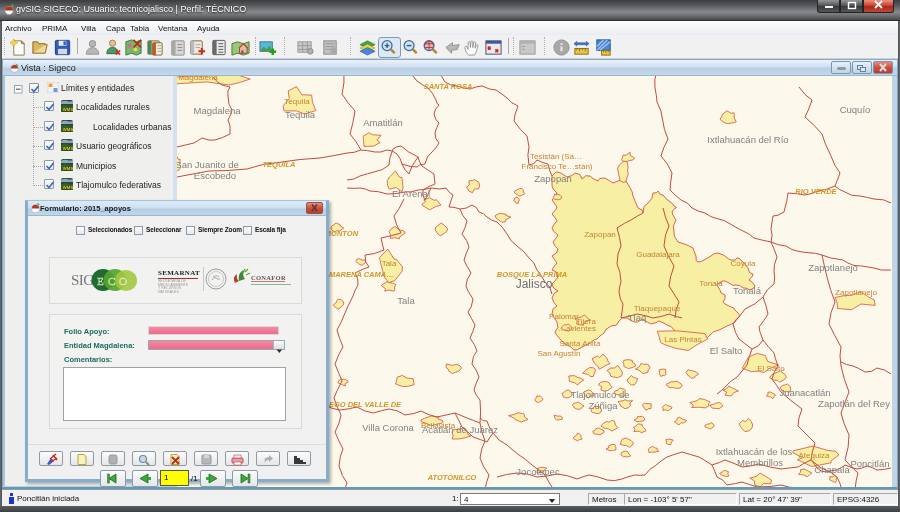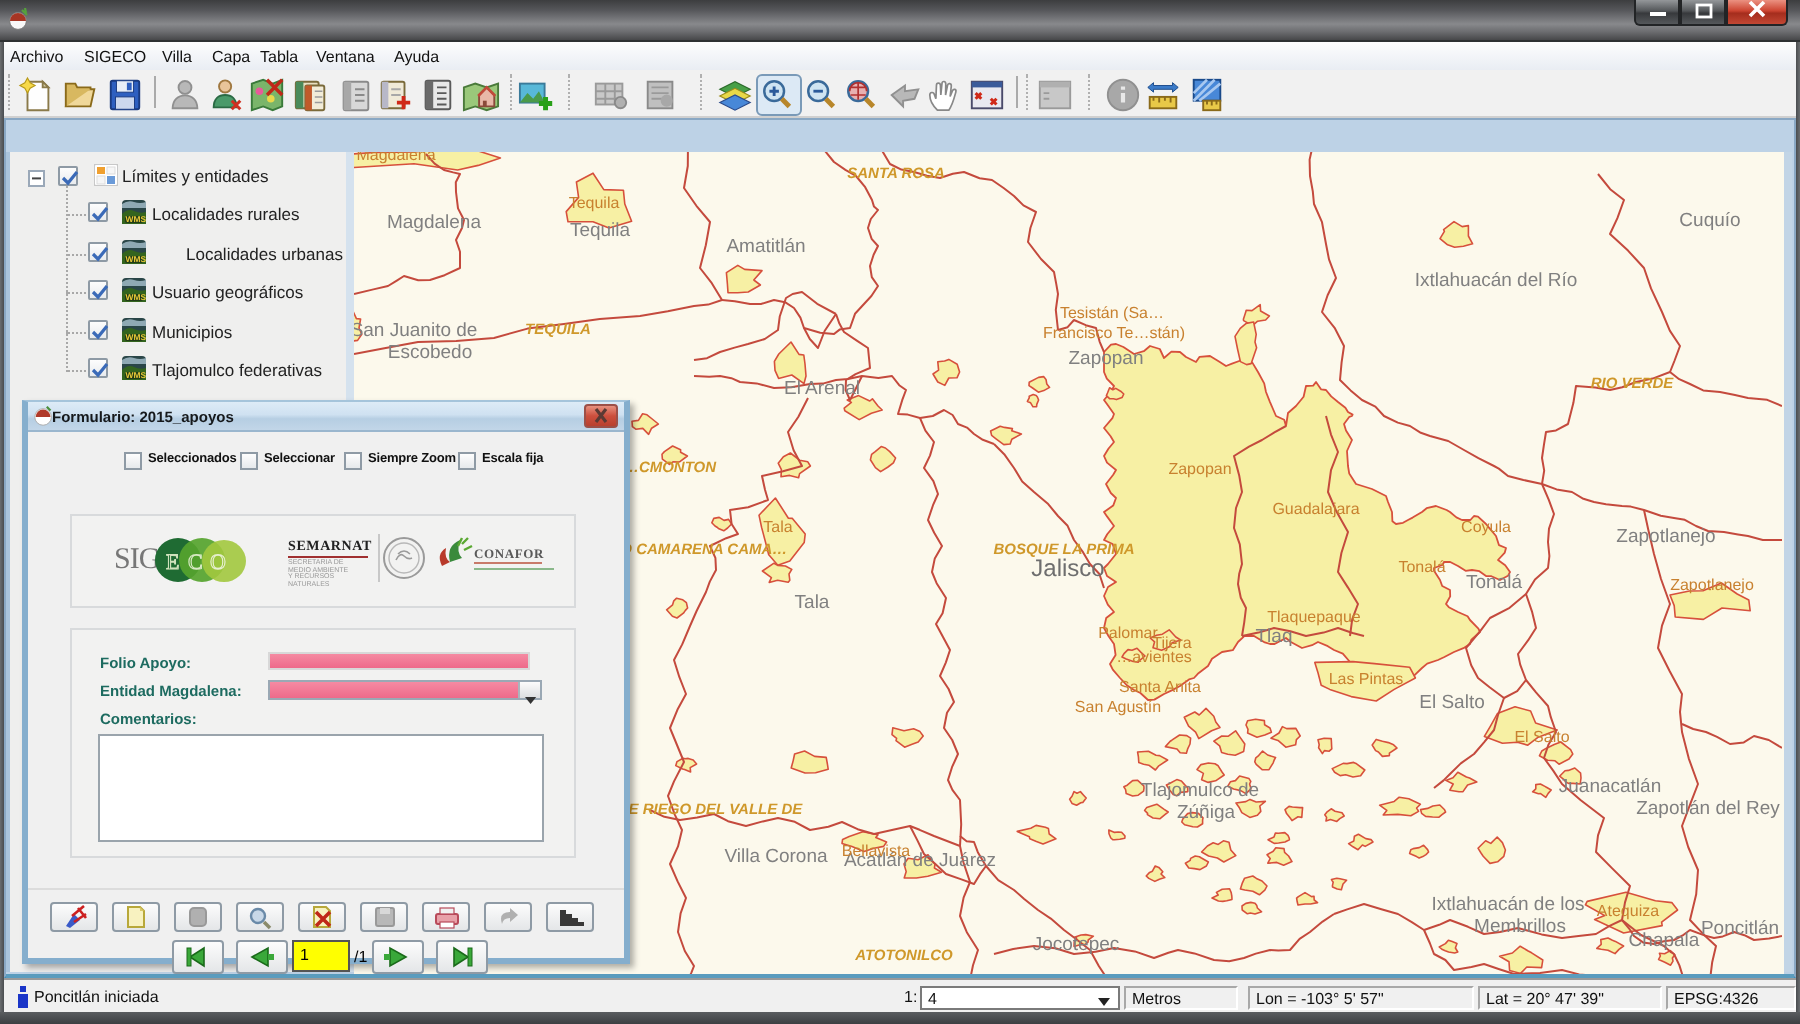--- a/index.html
+++ b/index.html
@@ -26,53 +26,54 @@
 #mapwrap{position:absolute;left:174px;top:16px;width:715px;height:411px;background:#fcf9ec;overflow:hidden}
 #vscroll{position:absolute;right:1px;top:16px;width:4px;height:410px;background:#c2d5e6}
 #statusbar{position:absolute;left:1px;top:489px;width:898px;height:17px;background:#f0f0f0;border-top:1px solid #9a9a9a;font-size:8px;color:#111}
 .spanel{position:absolute;top:3px;height:12px;border:1px solid #a8a8a8;border-right-color:#fff;border-bottom-color:#fff;padding:1px 3px;background:#f0f0f0}
 #botedge{position:absolute;left:0;top:506px;width:900px;height:6px;background:linear-gradient(#5a5d60,#3c3f42)}
 #leftedge{position:absolute;left:0;top:21px;width:2px;height:485px;background:linear-gradient(90deg,#6a6d70,#4a4d50)}
 #rightedge{position:absolute;right:0;top:21px;width:2px;height:485px;background:linear-gradient(90deg,#4a4d50,#6a6d70)}
 .trow{position:absolute;height:16px;white-space:nowrap}
 .hconn{position:absolute;left:28px;top:7px;width:10px;height:1px;border-top:1px dotted #a8a8a8}
 .cb{position:absolute;width:10px;height:10px;border:1px solid #8e9aa5;background:linear-gradient(#fdfdfd,#e8ebee);border-radius:1px}
-#dlg{position:absolute;left:11px;top:200px;width:304px;height:282px;background:#f0f0f0;border:3px solid #85aecd;border-top:1px solid #a5c4db;box-shadow:2px 2px 3px rgba(0,0,0,.3)}
+#dlg{position:absolute;left:25px;top:200px;width:304px;height:282px;background:#f0f0f0;border:3px solid #85aecd;border-top:1px solid #a5c4db;box-shadow:2px 2px 3px rgba(0,0,0,.3)}
 #dtitle{position:absolute;left:0;top:0;width:298px;height:15px;background:linear-gradient(#ddebf7,#cfe1f1 45%,#b6cee3 60%,#c2d6e8);border-bottom:1px solid #9ab6ce;font-size:7.5px;font-weight:bold;color:#16191c}
 #dtitle .dtext{position:absolute;left:12px;top:3px}
 .dclose{position:absolute;right:3px;top:1px;width:17px;height:12px;border:1px solid #9c5048;border-radius:2px;background:linear-gradient(#e8917f,#cc4f3d 50%,#b8402e);color:#4a322c;font-size:8px;font-weight:bold;text-align:center;line-height:11px}
 .dcheck{position:absolute;top:25px;width:9px;height:9px;border:1px solid #8e9aa5;background:linear-gradient(#fdfdfd,#e6e9ec)}
 .dchecklabel{position:absolute;top:24.5px;font-size:6.5px;font-weight:bold;color:#111;letter-spacing:-.1px}
 .groupbox{position:absolute;left:21px;width:253px;border:1px solid #d8dadc;background:#f2f2f1}
 .flabel{position:absolute;font-size:7.5px;font-weight:bold;color:#1d6b60}
 .bbtn{position:absolute;top:250px;width:24px;height:15px;border:1px solid #8e9aa5;border-radius:2px;background:linear-gradient(#fcfcfc,#e4e6e8)}
 .navbtn{position:absolute;top:269px;width:26px;height:17px;border:1px solid #8e9aa5;border-radius:2px;background:linear-gradient(#fcfcfc,#e4e6e8)}
 </style></head>
 <body>
 <div id="titlebar">
   <svg style="position:absolute;left:4px;top:4px" width="11" height="12" viewBox="0 0 11 12">
       <circle cx="5" cy="6.5" r="4.2" fill="#f8f8f8" stroke="#777" stroke-width=".5"></circle>
       <path d="M1 6.5 A4 4 0 0 1 9 6.5 Z" fill="#a63524"></path>
       <path d="M7 1 L9.5 3.5 M8.5 0 L9 2.5" stroke="#56a23c" stroke-width="1.1" fill="none"></path>
     </svg>
+  <div class="ttext">gvSIG SIGECO: Usuario: tecnicojalisco | Perfil: TÉCNICO</div>
   <div class="capbtns">
     <div class="capbtn first"><svg width="10" height="9">
           <rect x="1" y="6" width="8" height="2" fill="#fff"></rect>
         </svg></div>
     <div class="capbtn"><svg width="10" height="10">
           <rect x="1.5" y="2.5" width="7" height="6" fill="none" stroke="#fff" stroke-width="1.4"></rect>
         </svg></div>
     <div class="capbtn close"><svg width="11" height="10" viewBox="0 0 11 10">
           <path d="M2 1 L9 8 M9 1 L2 8" stroke="#fff" stroke-width="1.8"></path>
         </svg></div>
   </div>
 </div>
 <div id="menubar">
   <span style="left:4px">Archivo</span>
-    <span style="left:41px">SIGECO</span>
+    <span style="left:41px">PRIMA</span>
     <span style="left:80px">Villa</span>
     <span style="left:105px">Capa</span>
     <span style="left:129px">Tabla</span>
     <span style="left:157px">Ventana</span>
     <span style="left:196px">Ayuda</span>
 </div>
 <div id="toolbar">
     <div class="tsepd" style="left:3px"></div>
 <svg class="ti" style="left:8px" viewBox="0 0 20 20">
       <path d="M5 3 h8 l3 3 v12 h-11 z" fill="#fefefe" stroke="#8a7a4a"></path>
@@ -202,20 +203,40 @@
       <path d="M5 11 v2 M8 11 v3 M11 11 v2 M14 11 v3" stroke="#8a6a1a"></path>
     </svg>
 <svg class="ti" style="left:593px" viewBox="0 0 20 20">
       <rect x="3" y="2" width="14" height="11" fill="#4888d8" stroke="#1a4a8a"></rect>
       <path d="M3 13 L14 2 M6 13 L17 4 M3 9 L10 2" stroke="#a8c8f0" stroke-width="1.4"></path>
       <rect x="8" y="13" width="9" height="5" fill="#e8c848" stroke="#8a6a1a"></rect>
       <path d="M10 13 v2 M12.5 13 v2.5 M15 13 v2" stroke="#8a6a1a"></path>
     </svg>
 </div>
 <div id="vista">
+  <div id="vtitle">
+    <svg style="position:absolute;left:7px;top:3px" width="9" height="10" viewBox="0 0 9 10">
+        <circle cx="4.5" cy="5.5" r="3.8" fill="#fff" stroke="#999" stroke-width=".5"></circle>
+        <path d="M1 5.5 A3.5 3.5 0 0 1 8 5.5 Z" fill="#b03a2a"></path>
+        <path d="M6 .8 L8 2.8" stroke="#4a8f3c" stroke-width="1"></path>
+      </svg>
+    <span class="vtext">Vista : Sigeco</span>
+    <div class="vbtns">
+      <div class="vbtn">
+          <div style="position:absolute;left:5px;top:5px;width:9px;height:3px;background:#8a9aaa;border-radius:2px"></div>
+        </div>
+      <div class="vbtn">
+          <div style="position:absolute;left:4px;top:3px;width:6px;height:5px;border:1px solid #68819a"></div>
+          <div style="position:absolute;left:7px;top:5px;width:6px;height:5px;border:1px solid #68819a;background:#dde9f4"></div>
+        </div>
+      <div class="vbtn close"><svg width="18" height="11" viewBox="0 0 18 11">
+            <path d="M6 2 L12 9 M12 2 L6 9" stroke="#d8dee4" stroke-width="2"></path>
+          </svg></div>
+    </div>
+  </div>
   <div style="position:absolute;left:0;top:16px;width:2px;height:410px;background:#aac4dc"></div>
     <div style="position:absolute;left:0;top:427px;width:894px;height:2px;background:#5a9cbe"></div>
     <div id="tree">
     <div class="trow" style="left:0;top:5px">
       <svg style="position:absolute;left:9px;top:4px" width="9" height="9">
           <rect x="0.5" y="0.5" width="7.5" height="7.5" fill="#fff" stroke="#9aa8b8"></rect>
           <path d="M2 4.2 h4.5" stroke="#444"></path>
         </svg>
       <span class="cb" style="left:24px;top:2px"><svg width="10" height="10">
             <path d="M1.5 5 l2.5 2.5 4.5-5.5" stroke="#3a6ab8" stroke-width="1.6" fill="none"></path>
@@ -594,20 +615,20 @@
       </svg></div>
 </div>
 <div id="statusbar">
   <svg style="position:absolute;left:6px;top:3px" width="9" height="11" viewBox="0 0 9 11">
       <rect x="3" y="0" width="3" height="3" fill="#1a35c8"></rect>
       <rect x="2" y="4" width="5" height="7" fill="#1a35c8"></rect>
     </svg>
   <span style="position:absolute;left:16px;top:4px">Poncitlán iniciada</span>
   <span style="position:absolute;left:451px;top:4px">1:</span>
   <span class="spanel" style="left:459px;width:100px;background:#fff;border:1px solid #7a7a7a">4<span style="position:absolute;right:4px;top:5px;width:0;height:0;border-left:3.5px solid transparent;border-right:3.5px solid transparent;border-top:4px solid #222"></span></span>
-  <span class="spanel" style="left:561px;width:57px">Metros</span>
+  <span class="spanel" style="left:587px;width:57px">Metros</span>
   <span class="spanel" style="left:623px;width:113px">Lon = -103° 5' 57"</span>
   <span class="spanel" style="left:738px;width:92px">Lat = 20° 47' 39"</span>
   <span class="spanel" style="left:832px;width:65px">EPSG:4326</span>
 </div>
 <div id="botedge"></div>
 <div id="leftedge"></div>
 <div id="rightedge"></div>
 
 </body></html>

